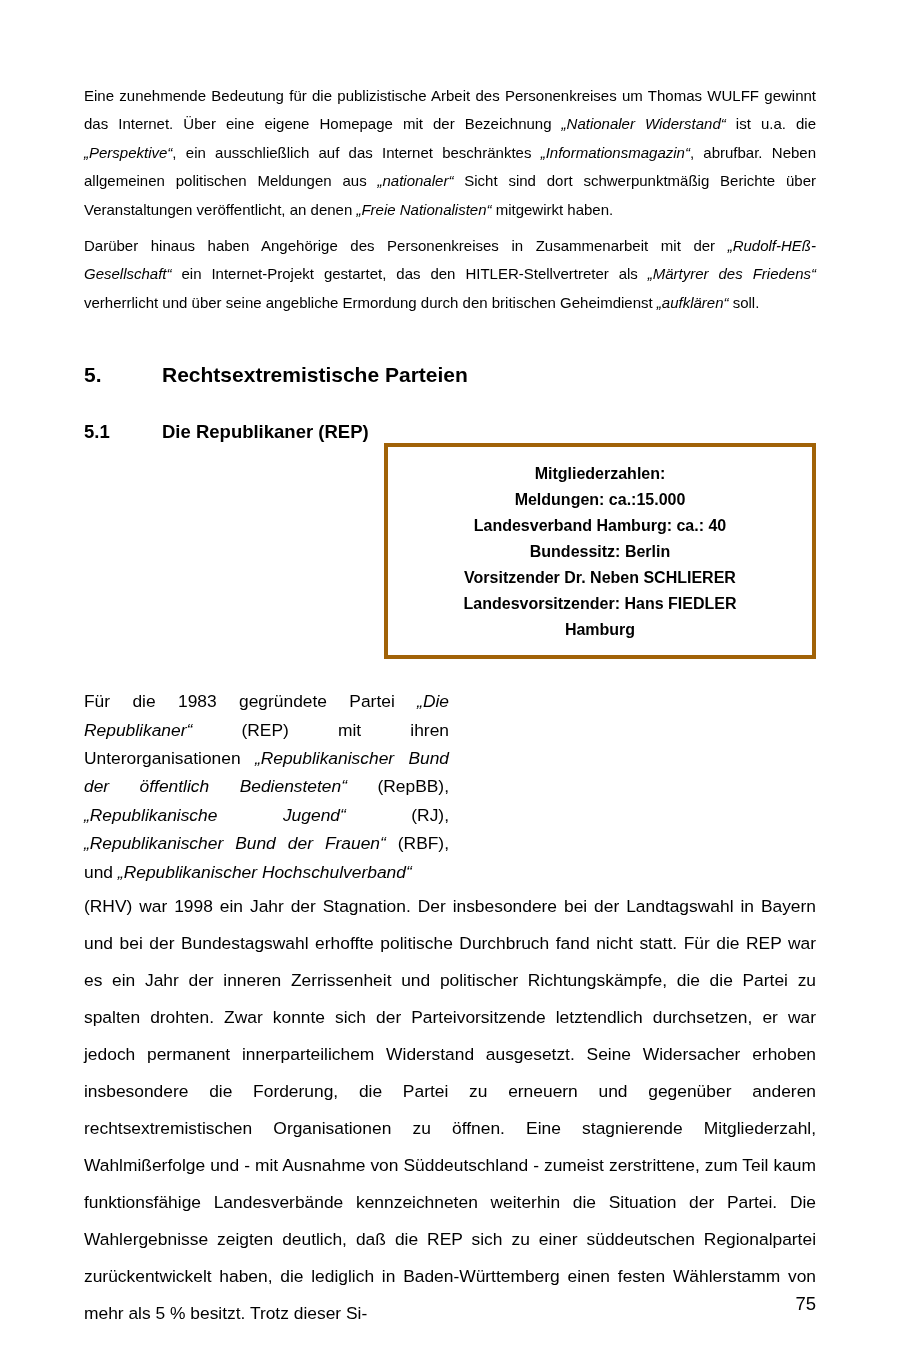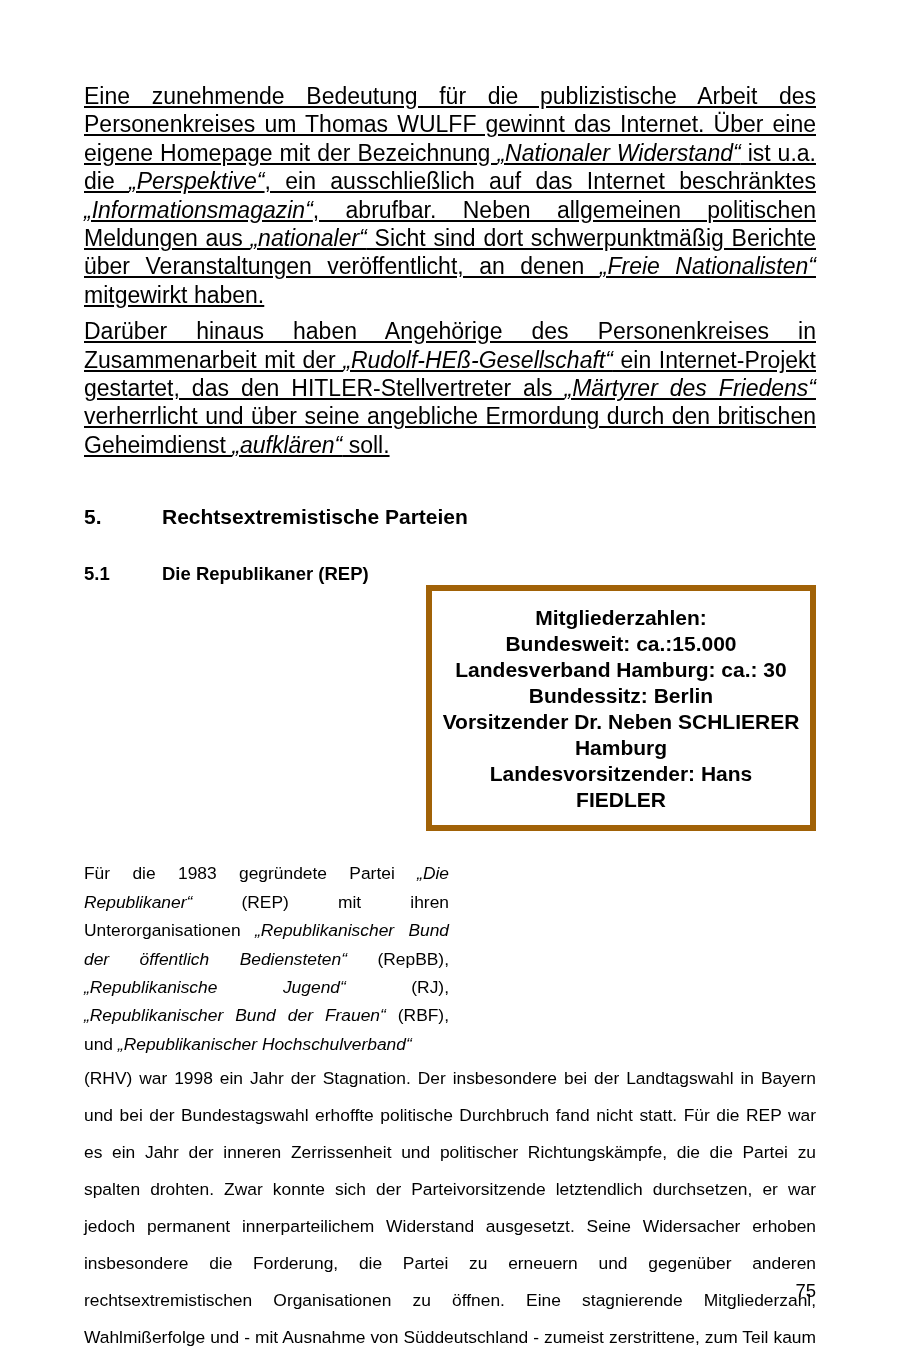--- a/index.html
+++ b/index.html
@@ -15,26 +15,25 @@
     overflow: hidden;
   }
   .page {
     position: relative;
     width: 900px;
     height: 1350px;
     box-sizing: border-box;
     padding: 82px 84px 40px 84px;
   }
   .para {
-    font-size: 23px;
+    font-size: 15px;
     line-height: 28.4px;
     text-align: justify;
     margin: 0 0 0 0;
     hyphens: none;
-    text-decoration: underline;
   }
   .para + .para {
     margin-top: 8px;
   }
   .it {
     font-style: italic;
   }
   h2.section {
     font-size: 21px;
     font-weight: bold;
@@ -53,28 +52,28 @@
     display: flex;
     align-items: flex-start;
   }
   h3.subsection .num {
     width: 78px;
     flex: 0 0 78px;
   }
   
   .infobox {
     float: right;
-    width: 390px;
-    border: 6px solid #a16207;
+    width: 432px;
+    border: 4px solid #a16207;
     box-sizing: border-box;
     padding: 14px 10px 12px 10px;
     margin: 0 0 6px 18px;
     text-align: center;
     font-weight: bold;
-    font-size: 21px;
+    font-size: 16px;
     line-height: 26px;
   }
   .infobox .grp + .grp {
   }
   .leftcol {
     width: 365px;
     float: left;
     text-align: justify;
     font-size: 17.4px;
     line-height: 28.4px;
@@ -84,21 +83,21 @@
   }
   .bodyflow {
     font-size: 17.4px;
     line-height: 37px;
     text-align: justify;
     margin-top: 0;
   }
   .pagenum {
     position: absolute;
     right: 84px;
-    bottom: 48px;
+    bottom: 35px;
     font-size: 18.5px;
   }
 </style>
 </head>
 <body>
 
 <div class="page">
 
   <p class="para" id="para1"><span>Eine zunehmende Bedeutung für die publizistische Arbeit des Personenkreises um Thomas WULFF gewinnt das Internet. Über eine eigene Homepage mit der Bezeichnung </span><span class="it">„Nationaler Widerstand“</span><span> ist u.a. die </span><span class="it">„Perspektive“</span><span>, ein ausschließlich auf das Internet beschränktes </span><span class="it">„Informationsmagazin“</span><span>, abrufbar. Neben allgemeinen politischen Meldungen aus </span><span class="it">„nationaler“</span><span> Sicht sind dort schwerpunktmäßig Berichte über Veranstaltungen veröffentlicht, an denen </span><span class="it">„Freie Nationalisten“</span><span> mitgewirkt haben.</span></p>
 
@@ -110,30 +109,30 @@
   </h2>
 
   <h3 class="subsection">
     <span class="num">5.1</span>
     <span>Die Republikaner (REP)</span>
   </h3>
 
   <div class="infobox">
     <div class="grp">
       <div>Mitgliederzahlen:</div>
-      <div>Bundesweit: ca.:15.000</div>
-      <div>Landesverband Hamburg: ca.: 30</div>
+      <div>Meldungen: ca.:15.000</div>
+      <div>Landesverband Hamburg: ca.: 40</div>
     </div>
     <div class="grp">
       <div>Bundessitz: Berlin</div>
       <div>Vorsitzender Dr. Neben SCHLIERER</div>
     </div>
     <div class="grp">
+      <div>Landesvorsitzender: Hans FIEDLER</div>
       <div>Hamburg</div>
-      <div>Landesvorsitzender: Hans FIEDLER</div>
     </div>
   </div>
 
   <div class="leftcol" id="coltext" style="margin-top:22px;"><span>Für die 1983 gegründete Partei </span><span class="it">„Die Republikaner“</span><span> (REP) mit ihren Unterorganisationen </span><span class="it">„Republikanischer Bund der öffentlich Bediensteten“</span><span> (RepBB), </span><span class="it">„Republikanische Jugend“</span><span> (RJ), </span><span class="it">„Republikanischer Bund der Frauen“</span><span> (RBF), und </span><span class="it">„Republikanischer Hochschulverband“</span></div>
 
   <div class="clearline"></div>
 
   <p class="bodyflow" style="margin-top:2px;">(RHV) war 1998 ein Jahr der Stagnation. Der insbesondere bei der Landtagswahl in Bayern und bei der Bundestagswahl erhoffte politische Durchbruch fand nicht statt. Für die REP war es ein Jahr der inneren Zerrissenheit und politischer Richtungskämpfe, die die Partei zu spalten drohten. Zwar konnte sich der Parteivorsitzende letztendlich durchsetzen, er war jedoch permanent innerparteilichem Widerstand ausgesetzt. Seine Widersacher erhoben insbesondere die Forderung, die Partei zu erneuern und gegenüber anderen rechtsextremistischen Organisationen zu öffnen. Eine stagnierende Mitgliederzahl, Wahlmißerfolge und - mit Ausnahme von Süddeutschland - zumeist zerstrittene, zum Teil kaum funktionsfähige Landesverbände kennzeichneten weiterhin die Situation der Partei. Die Wahlergebnisse zeigten deutlich, daß die REP sich zu einer süddeutschen Regionalpartei zurückentwickelt haben, die lediglich in Baden-Württemberg einen festen Wählerstamm von mehr als 5 % besitzt. Trotz dieser Si-</p>
 
   <div class="pagenum">75</div>

